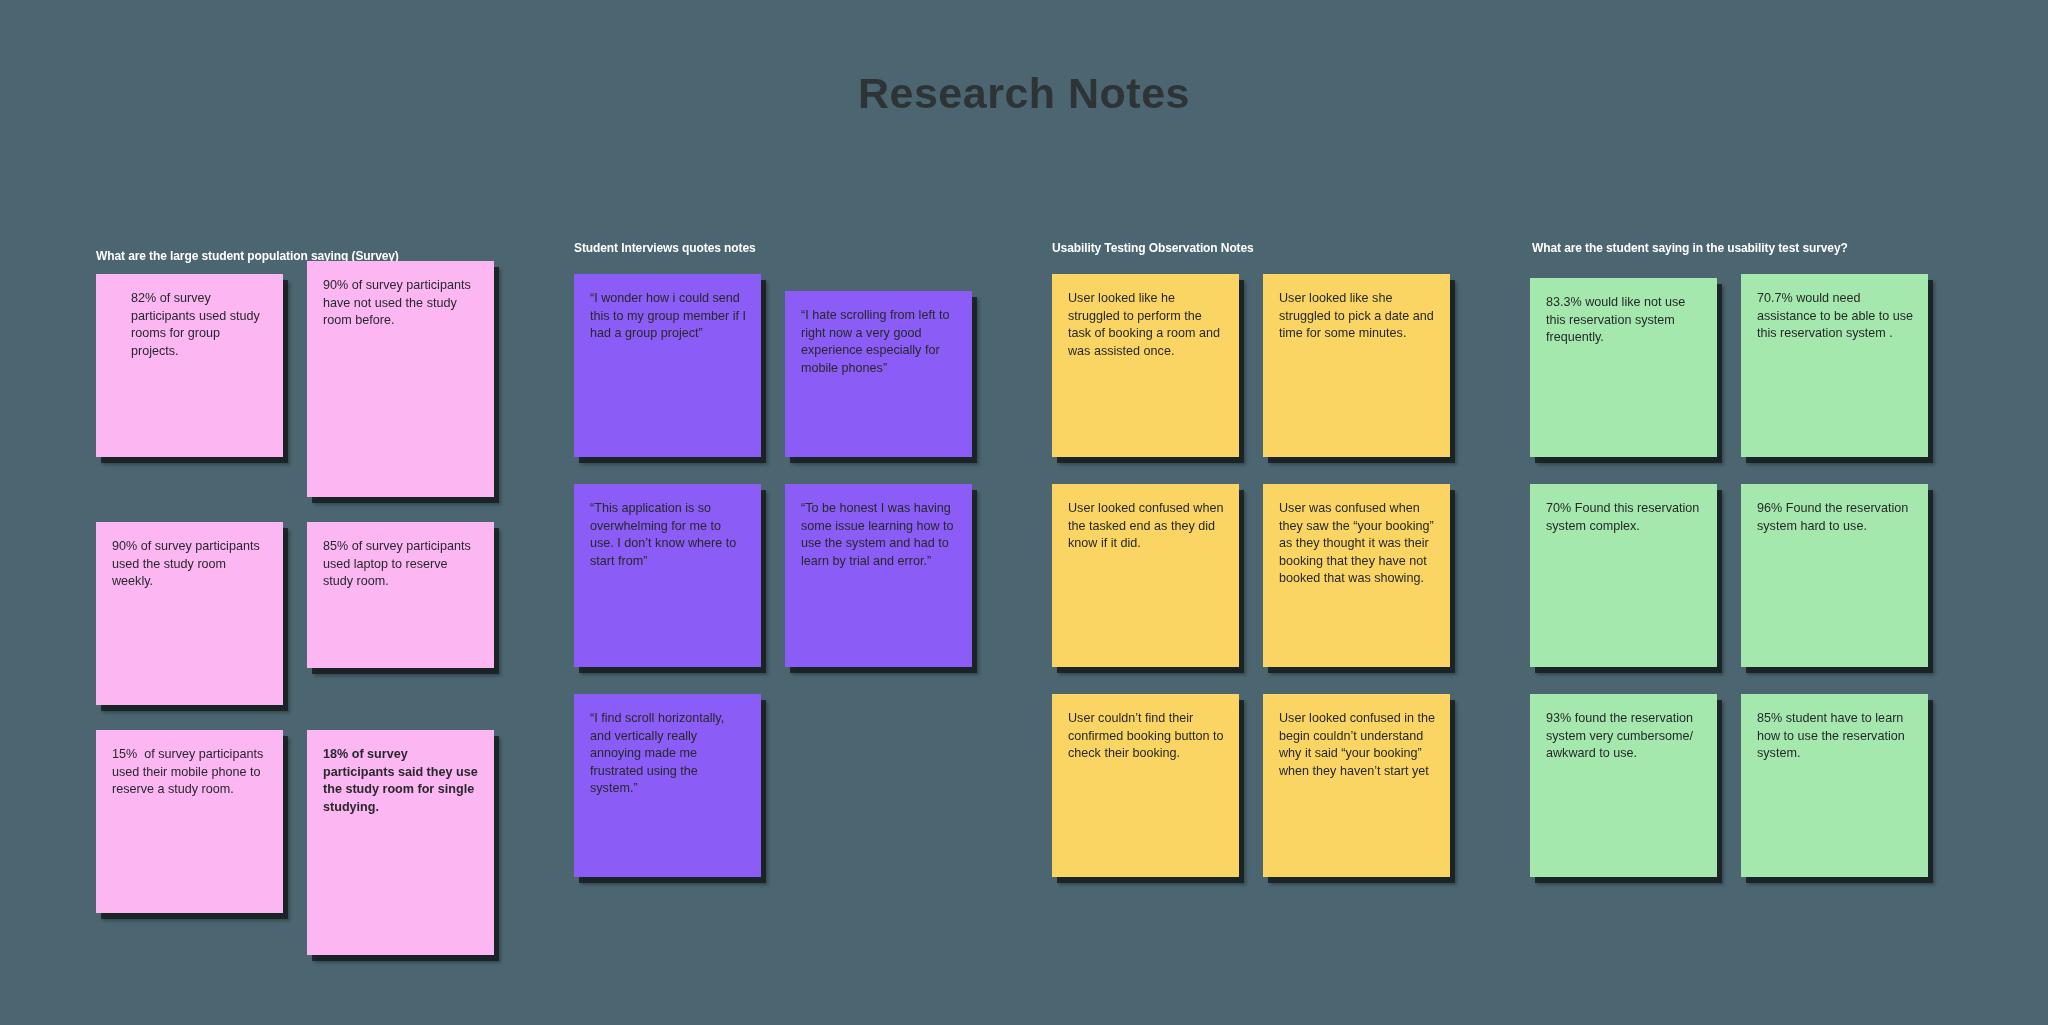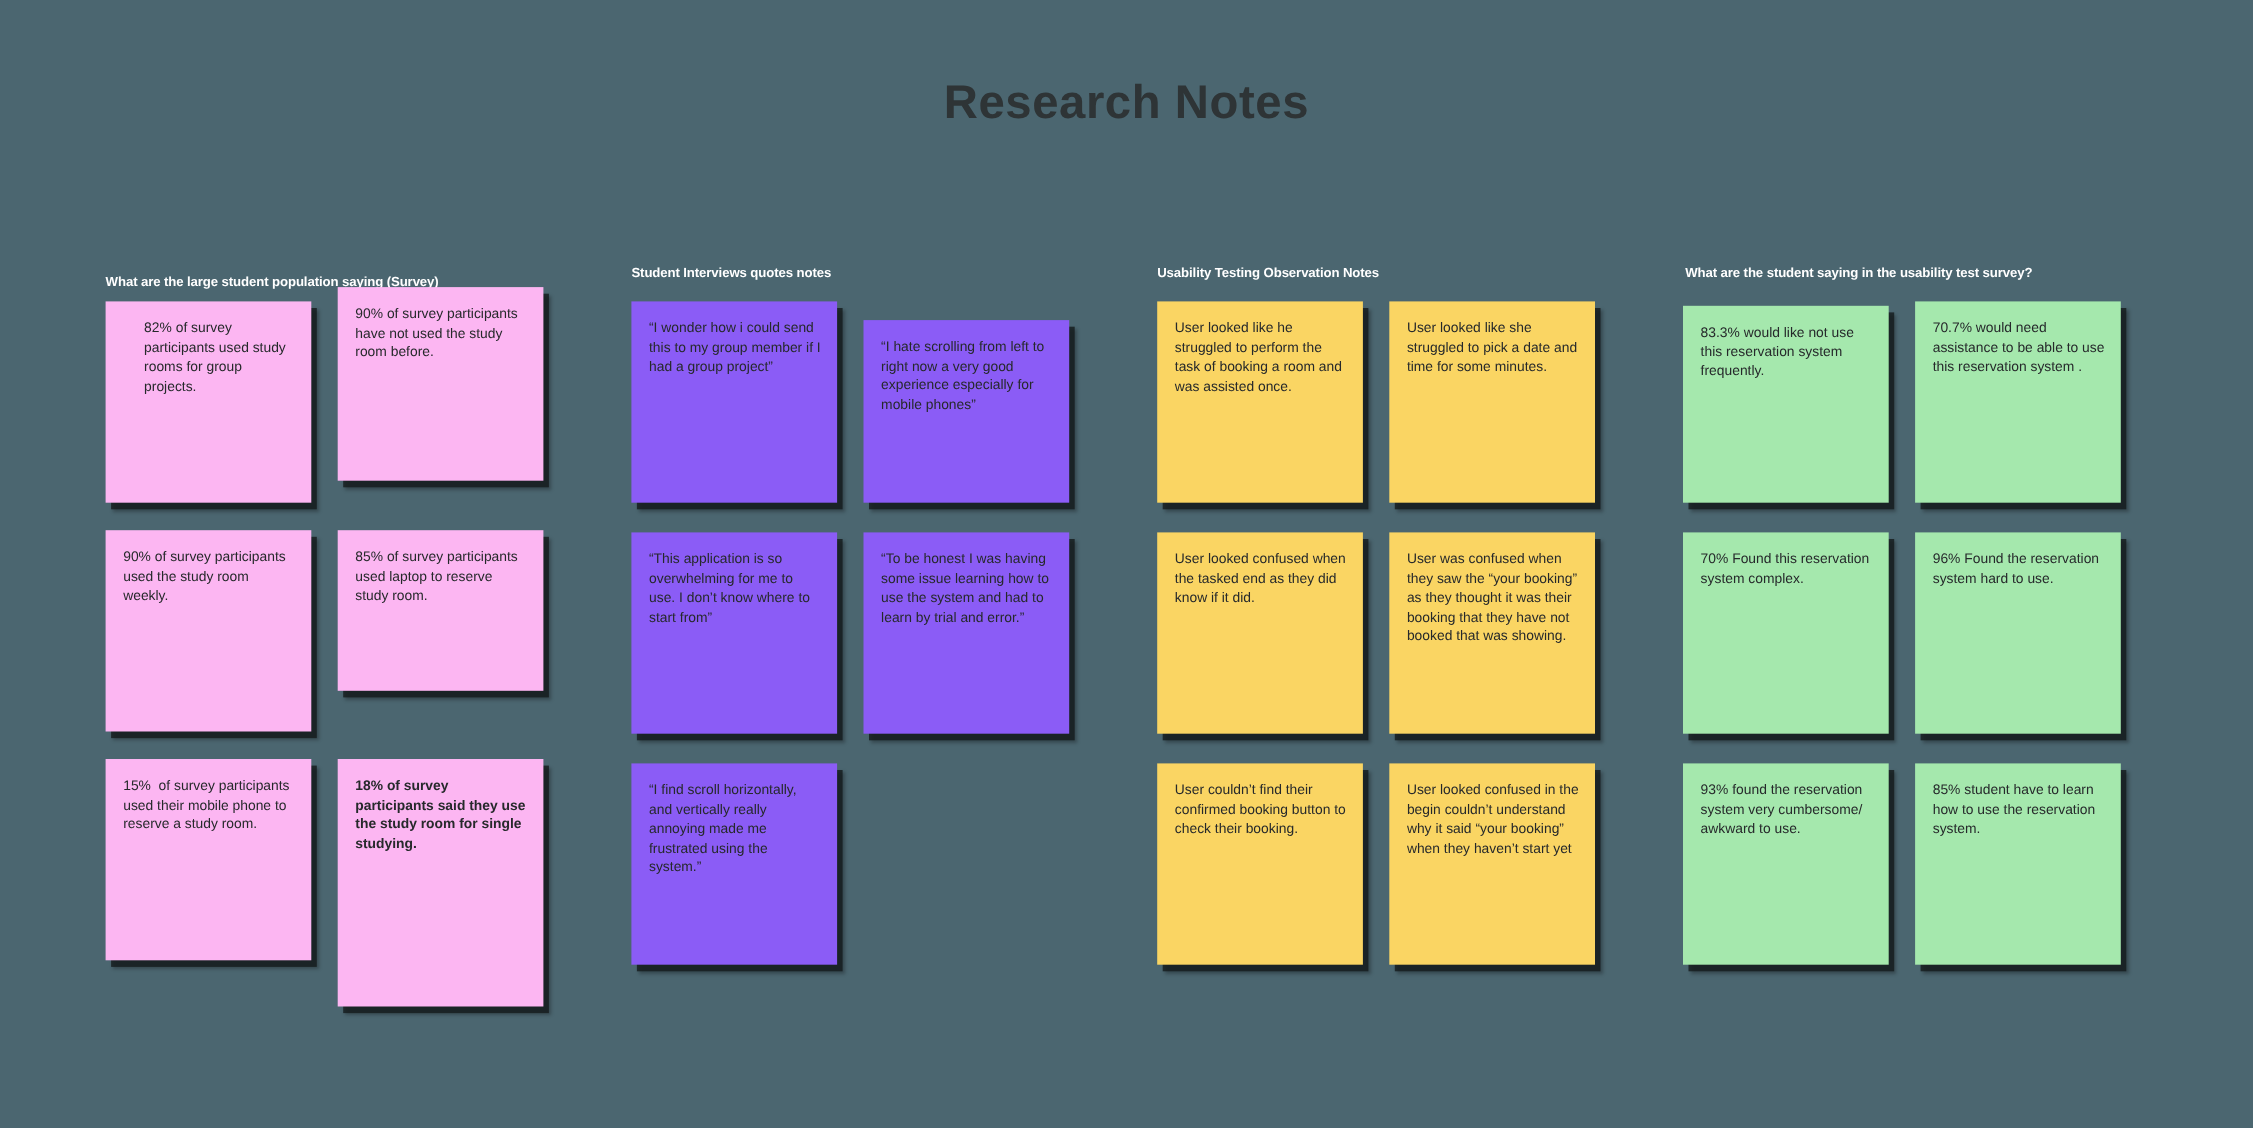--- a/index.html
+++ b/index.html
@@ -80,21 +80,21 @@
     white-space: pre-wrap;
   }
   
   .note.pink   { background: #fcb6f2; }
   .note.blue   { background: #8b5cf6; }
   .note.yellow { background: #fad563; }
   .note.green  { background: #a5e8ad; }
 
   
   .col-0 .notes-grid .note:nth-child(1) { height: 183px; padding-left: 35px; }
-  .col-0 .notes-grid .note:nth-child(2) { height: 176px; margin-top: -13px; }
+  .col-0 .notes-grid .note:nth-child(2) { height: 236px; margin-top: -13px; }
   .col-0 .notes-grid .note:nth-child(3) { height: 183px; }
   .col-0 .notes-grid .note:nth-child(4) { height: 146px; }
   .col-0 .notes-grid .note:nth-child(5) { height: 183px; }
   .col-0 .notes-grid .note:nth-child(6) { height: 225px; font-weight: bold; }
 
   .col-1 .notes-grid .note:nth-child(2) { margin-top: 17px; height: 166px; }
   .col-2 .notes-grid .note:nth-child(1) { height: 183px; }
   .col-2 .notes-grid .note:nth-child(2) { height: 183px; }
   .col-3 .notes-grid .note:nth-child(1) { margin-top: 4px; height: 179px; }
   .col-3 .notes-grid .note:nth-child(2) { height: 183px; }

